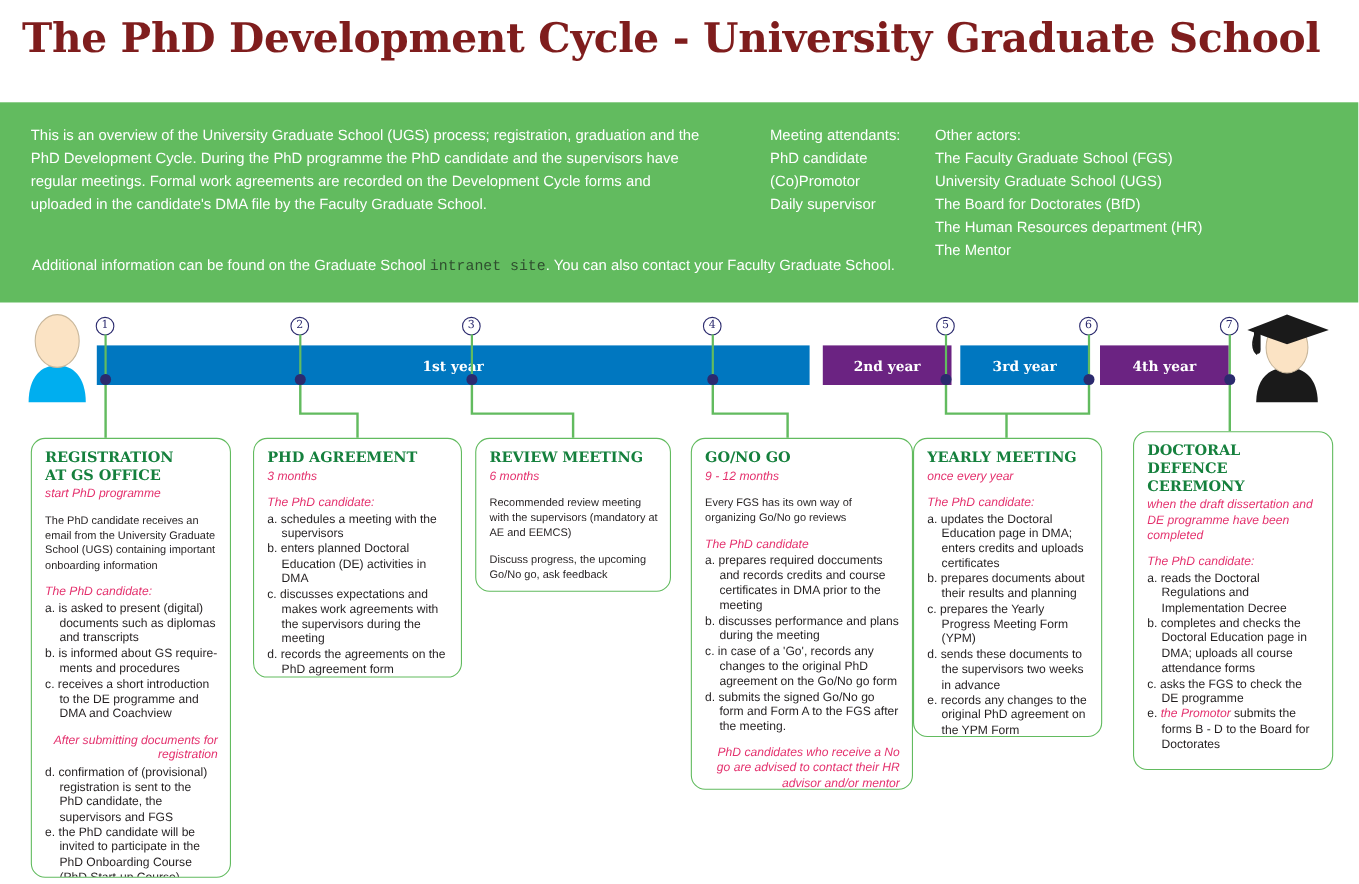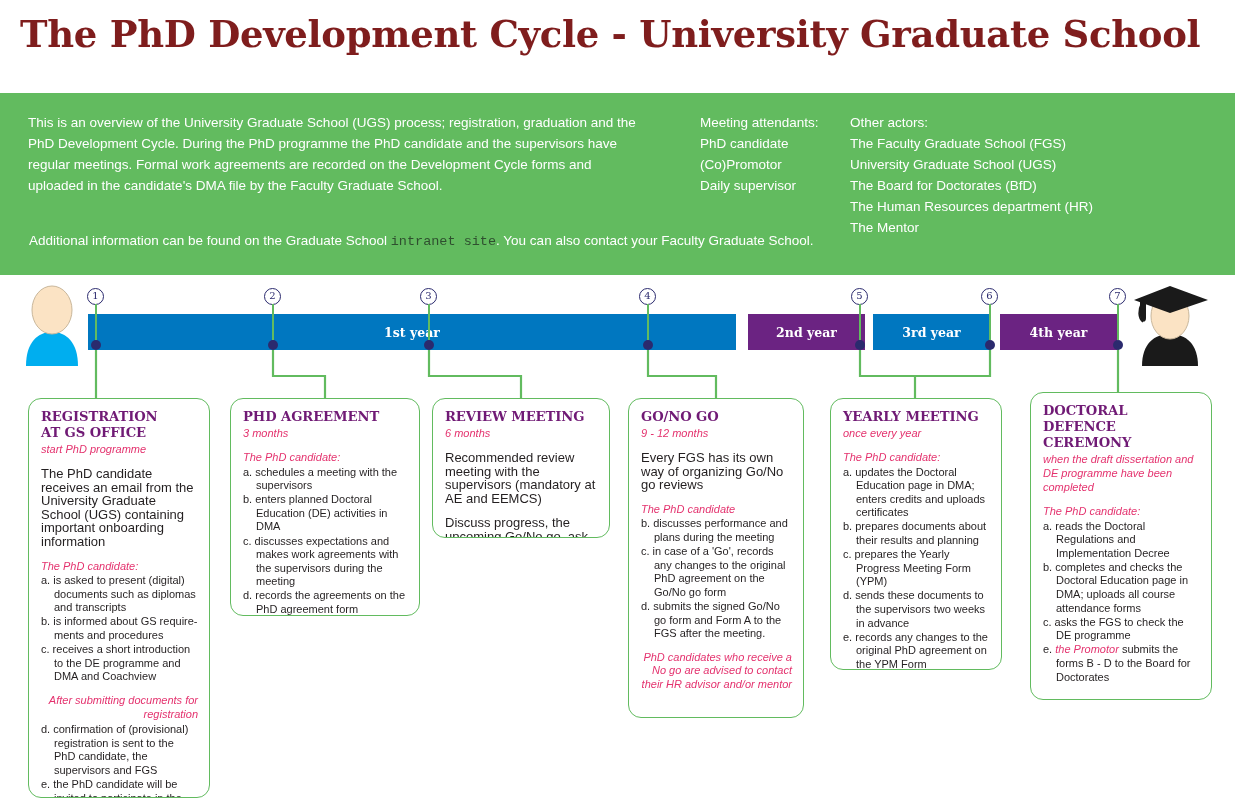--- a/index.html
+++ b/index.html
@@ -88,31 +88,31 @@
     border-radius: 13px;
     background: #ffffff;
     padding: 10px 11px 10px 12px;
     overflow: hidden;
   }
   .card h3 {
     font-family: "DejaVu Serif", serif;
     font-weight: bold;
     font-size: 13.2px;
     line-height: 16px;
-    color: #701a75;
+    color: #15803d;
     letter-spacing: -0.1px;
     white-space: pre-line;
   }
   .card .sub {
     font-style: italic; font-size: 11px; line-height: 14px;
     color: #e4326e; margin-top: 1px; white-space: pre-line;
   }
   .card .body { margin-top: 11px; }
   .card p.para {
-    font-size: 13px; line-height: 13.6px; color: #231f20;
+    font-size: 10px; line-height: 13.6px; color: #231f20;
     margin-bottom: 11px; white-space: pre-line;
   }
   .card p.italic {
     font-size: 11px; line-height: 13.6px; color: #e4326e;
     font-style: italic; margin-bottom: 1px; white-space: pre-line;
   }
   .card p.italic-blk {
     font-size: 11px; line-height: 13.6px; color: #e4326e;
     font-style: italic; margin-top: 10px; margin-bottom: 2px; white-space: pre-line; text-align: right;
   }
@@ -270,27 +270,28 @@
 
   <div class="card" style="left:432px; top:398px; width:178px; height:140px;">
     <h3>REVIEW MEETING</h3>
     <div class="sub">6 months</div>
     <div class="body">
         <p class="para">Recommended review meeting with the supervisors (mandatory at AE and EEMCS)</p>
         <p class="para">Discuss progress, the upcoming Go/No go, ask feedback</p>
       </div>
   </div>
 
-  <div class="card" style="left:628px; top:398px; width:176px; height:320px;">
+  <div class="card" style="left:628px; top:398px; width:202px; height:320px;">
     <h3>GO/NO GO</h3>
     <div class="sub">9 - 12 months</div>
     <div class="body">
         <p class="para">Every FGS has its own way of organizing Go/No go reviews</p>
         <p class="italic">The PhD candidate</p>
         <ul>
+          <li>a. prepares required doccuments and records credits and course certificates in DMA prior to the meeting</li>
           <li>b. discusses performance and plans during the meeting</li>
           <li>c. in case of a 'Go', records any changes to the original PhD agreement on the Go/No go form</li>
           <li>d. submits the signed Go/No go form and Form A to the FGS after the meeting.</li>
         </ul>
         <p class="italic-blk">PhD candidates who receive a No go are advised to contact their HR advisor and/or mentor</p>
       </div>
   </div>
 
   <div class="card" style="left:830px; top:398px; width:172px; height:272px;">
     <h3>YEARLY MEETING</h3>

